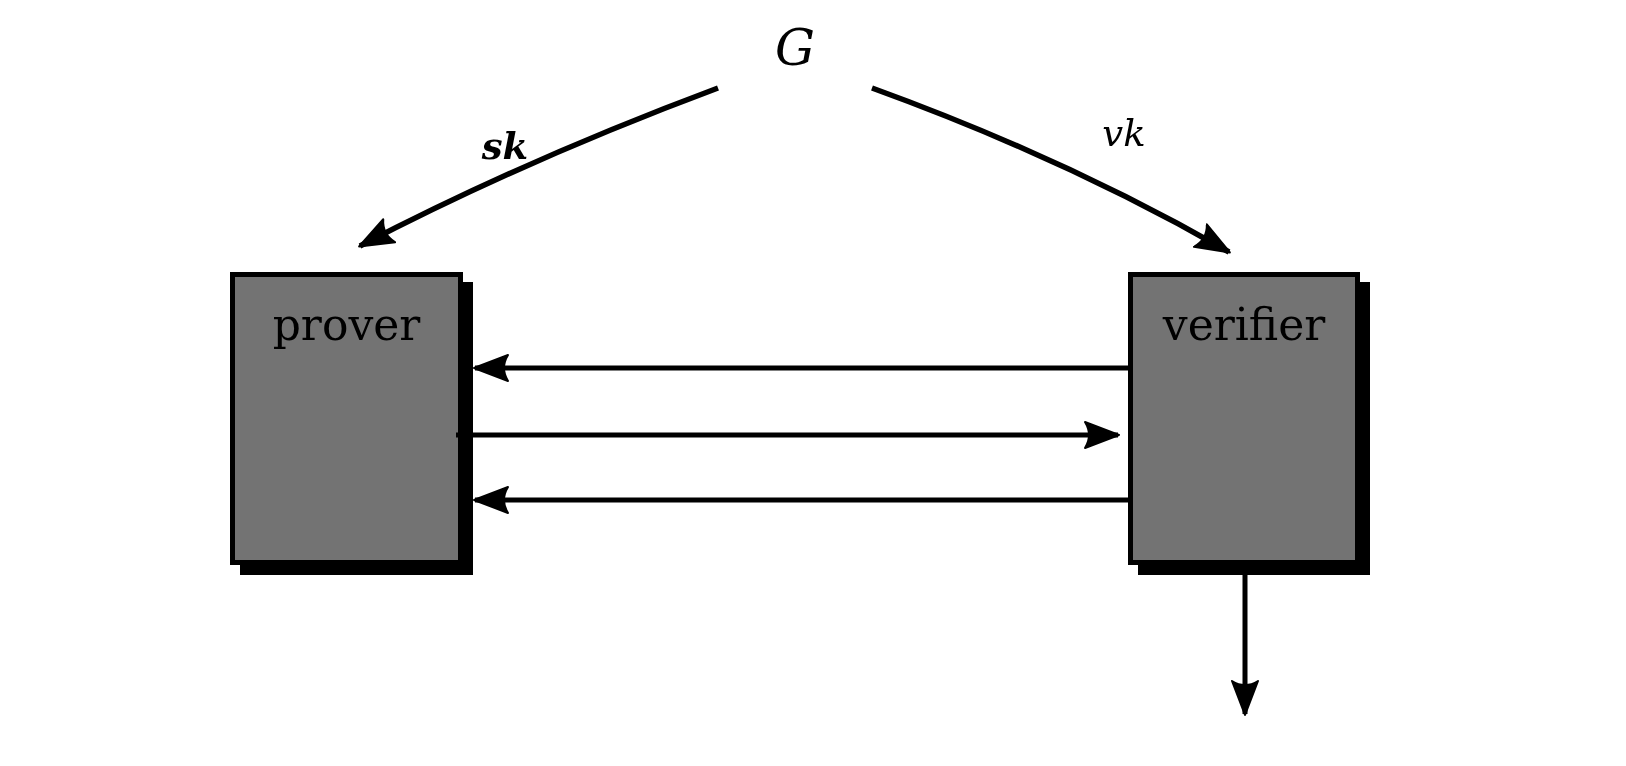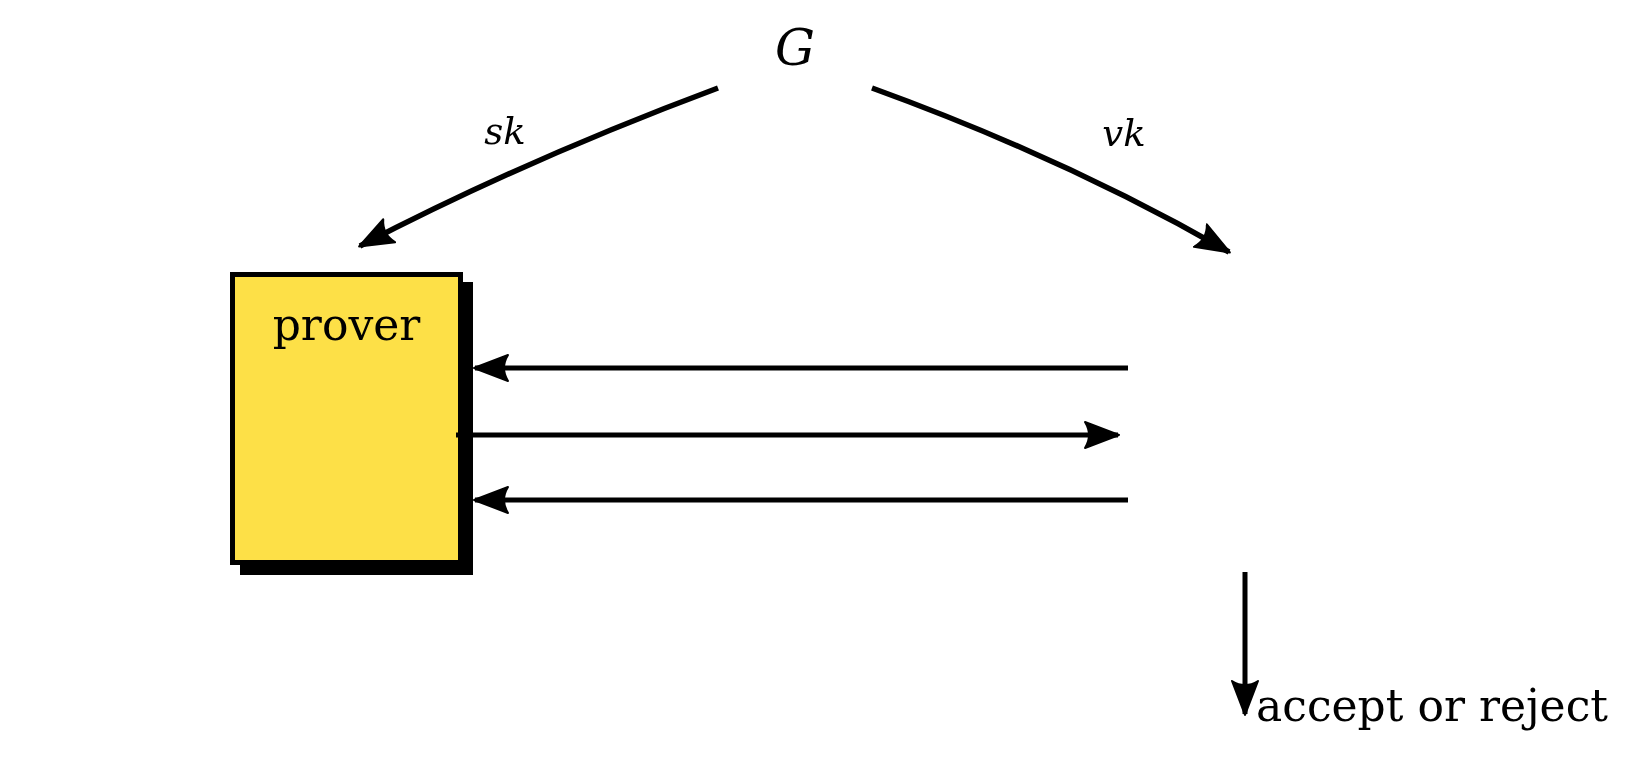--- a/index.html
+++ b/index.html
@@ -32,34 +32,35 @@
     white-space: nowrap;
     line-height: 1;
   }
   .generator-label {
     left: 795px;
     top: 48px;
     font-size: 50px;
   }
   .sk-label {
     left: 505px;
-    top: 131px;
+    top: 146px;
     font-size: 37px;
+    font-weight: bold;
   }
   .vk-label {
     left: 1088px;
     top: 133px;
     font-size: 37px;
     margin-left: 36px;
   }
   .party-box {
     position: absolute;
     box-sizing: border-box;
     border: 5px solid #000000;
-    background: #fde047;
+    background: #737373;
     box-shadow: 10px 10px 0 0 #000000;
     display: flex;
     justify-content: center;
     align-items: flex-start;
     padding-top: 26px;
     font-size: 44px;
     line-height: 1;
   }
   .prover-box {
     left: 230px;
@@ -90,20 +91,23 @@
   <span class="math-label generator-label">G</span>
 
   <span class="math-label sk-label">sk</span>
 
   <span class="math-label vk-label">vk</span>
 
   <div class="party-box prover-box">
     <span>prover</span>
   </div>
 
+  <div class="party-box verifier-box">
+    <span>verifier</span>
+  </div>
 
   <svg class="arrows-layer" width="1626" height="766" viewBox="0 0 1626 766" xmlns="http://www.w3.org/2000/svg">
     <defs>
       <marker id="arrowhead" markerUnits="userSpaceOnUse" markerWidth="38" markerHeight="32" refX="34" refY="16" orient="auto">
         <path d="M1,3 L35,16 L1,29 Q9,16 1,3 Z" fill="#000000" stroke="#000000" stroke-width="2" stroke-linejoin="round"></path>
       </marker>
     </defs>
 
     <path d="M 718 88 Q 525 160 360 246" fill="none" stroke="#000000" stroke-width="5.5" marker-end="url(#arrowhead)"></path>
 
@@ -111,15 +115,14 @@
 
     <line x1="1128" y1="368" x2="475" y2="368" stroke="#000000" stroke-width="5" marker-end="url(#arrowhead)"></line>
 
     <line x1="456" y1="435" x2="1118" y2="435" stroke="#000000" stroke-width="5" marker-end="url(#arrowhead)"></line>
 
     <line x1="1128" y1="500" x2="475" y2="500" stroke="#000000" stroke-width="5" marker-end="url(#arrowhead)"></line>
 
     <line x1="1245" y1="572" x2="1245" y2="714" stroke="#000000" stroke-width="5" marker-end="url(#arrowhead)"></line>
   </svg>
 
-  <span class="verdict-label">accept or reject</span>
 
 </div>
 
 </body></html>

